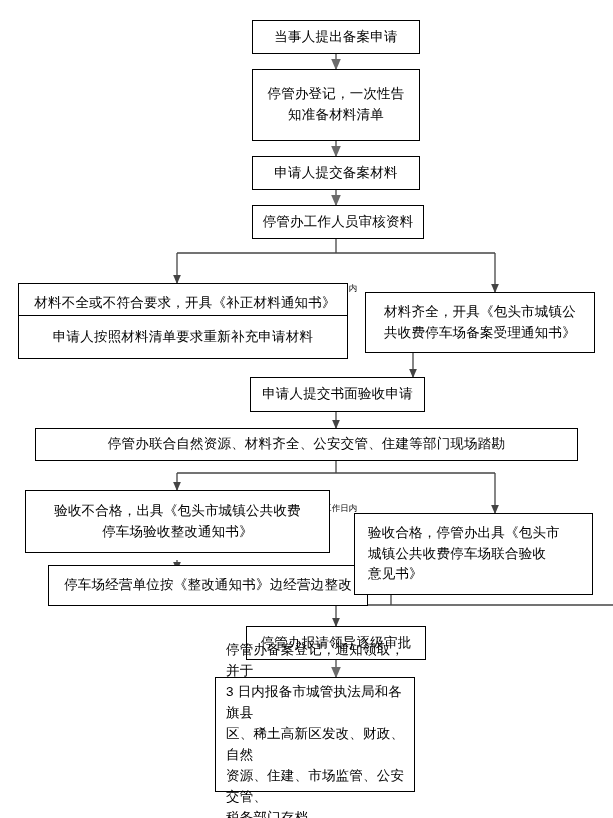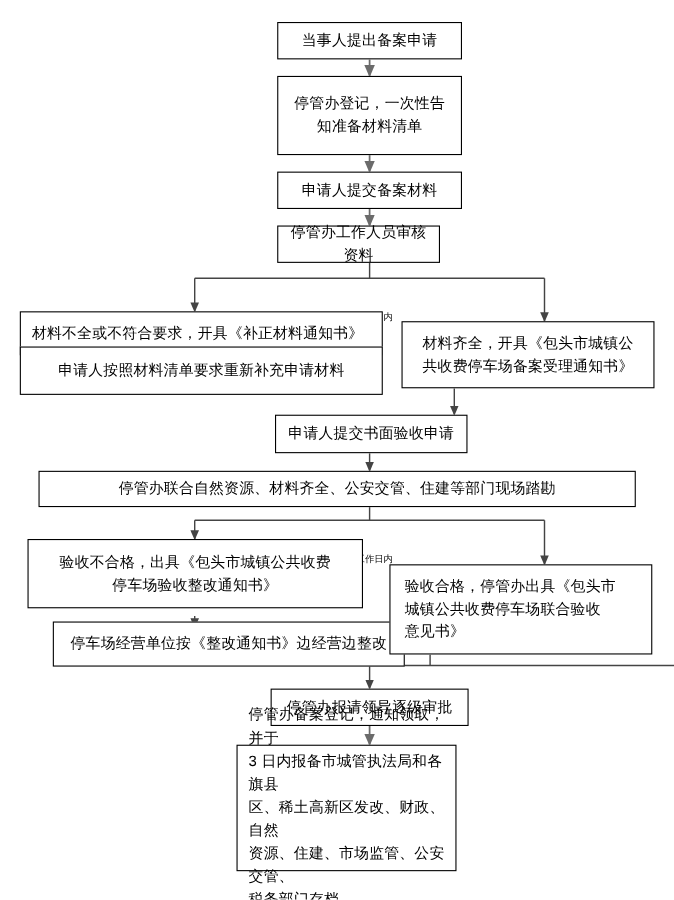--- a/index.html
+++ b/index.html
@@ -121,27 +121,27 @@
 
   <div class="node" style="left:252px; top:156px; width:168px; height:34px;">
     <span class="txt">申请人提交备案材料</span>
   </div>
 
   <div class="node" style="left:252px; top:69px; width:168px; height:72px;">
     <span class="txt">停管办登记，一次性告
 知准备材料清单</span>
   </div>
 
-  <div class="node" style="left:252px; top:205px; width:148px; height:34px;">
+  <div class="node" style="left:252px; top:205px; width:172px; height:34px;">
     <span class="txt">停管办工作人员审核资料</span>
   </div>
 
   <div class="edge-label" style="left:310px; top:252px;">3个工作日内</div>
 
-  <div class="node align-left" style="left:18px; top:283px; width:330px; height:40px;">
+  <div class="node align-left" style="left:18px; top:283px; width:330px; height:40px;text-align:center;">
     <span class="txt">材料不全或不符合要求，开具《补正材料通知书》</span>
   </div>
 
   <div class="node" style="left:18px; top:315px; width:330px; height:44px;">
     <span class="txt">申请人按照材料清单要求重新补充申请材料</span>
   </div>
 
   <div class="node" style="left:250px; top:377px; width:175px; height:35px;">
     <span class="txt">申请人提交书面验收申请</span>
   </div>

